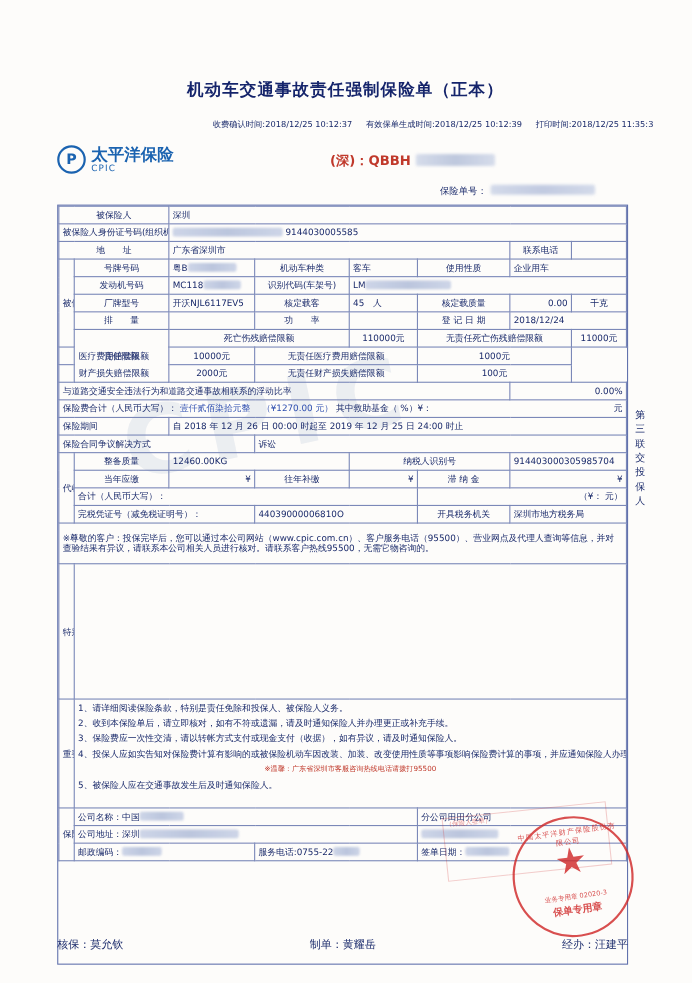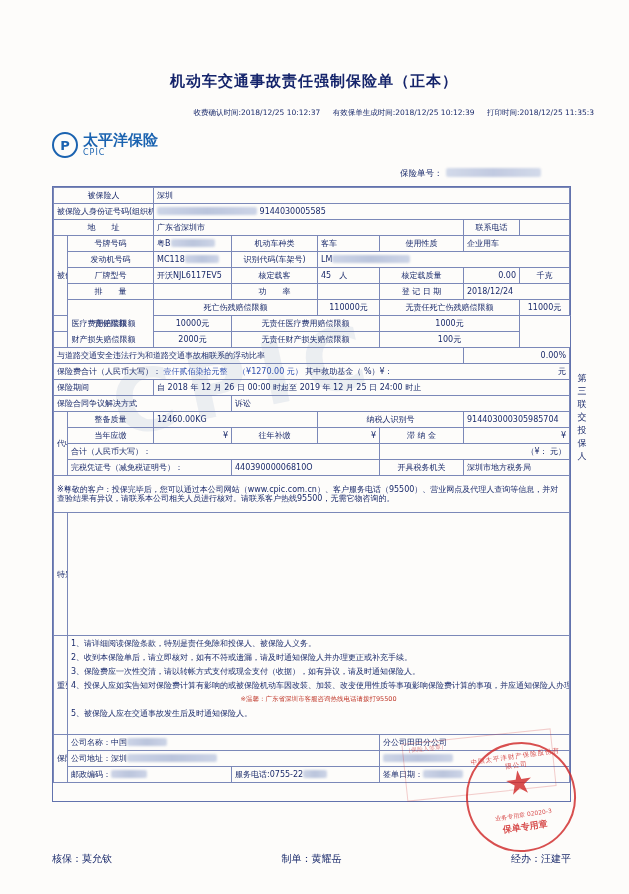--- a/index.html
+++ b/index.html
@@ -56,21 +56,21 @@
     position:absolute;top:168px;left:400px;font-size:8.5px;color:#1a2a6b;
   }
   .polno .blur{
     display:inline-block;width:95px;height:9px;vertical-align:-1px;
     background:linear-gradient(90deg,#c9d2e6,#b3bedb,#c9d2e6);
     filter:blur(1.3px);opacity:.8;border-radius:2px;margin:0 3px;
   }
 
   
   .frame{
-    position:absolute;left:52px;top:186px;width:519px;height:616px;
+    position:absolute;left:52px;top:186px;width:519px;height:691px;
     border:1px solid #6272ad;
     box-sizing:border-box;
   }
   .side-right{
     position:absolute;left:576px;top:372px;width:14px;
     font-size:9px;color:#1a2a6b;line-height:13px;text-align:center;
     letter-spacing:2px;
   }
   table.grid{border-collapse:collapse;width:100%;table-layout:fixed;}
   table.grid td{
@@ -170,20 +170,23 @@
   </div>
 
   <div class="logo">
     <div class="mark">P</div>
     <div>
       <div class="cn">太平洋保险</div>
       <div class="en">CPIC</div>
     </div>
   </div>
 
+  <div class="qbbh">
+    <span>(深)：QBBH</span><span class="blur"></span>
+  </div>
 
   <div class="polno">
     <span>保险单号：</span><span class="blur"></span>
   </div>
 
   <div class="side-right">第 三 联 交 投 保 人</div>
 
   <div class="frame">
     <table class="grid">
       <colgroup>

